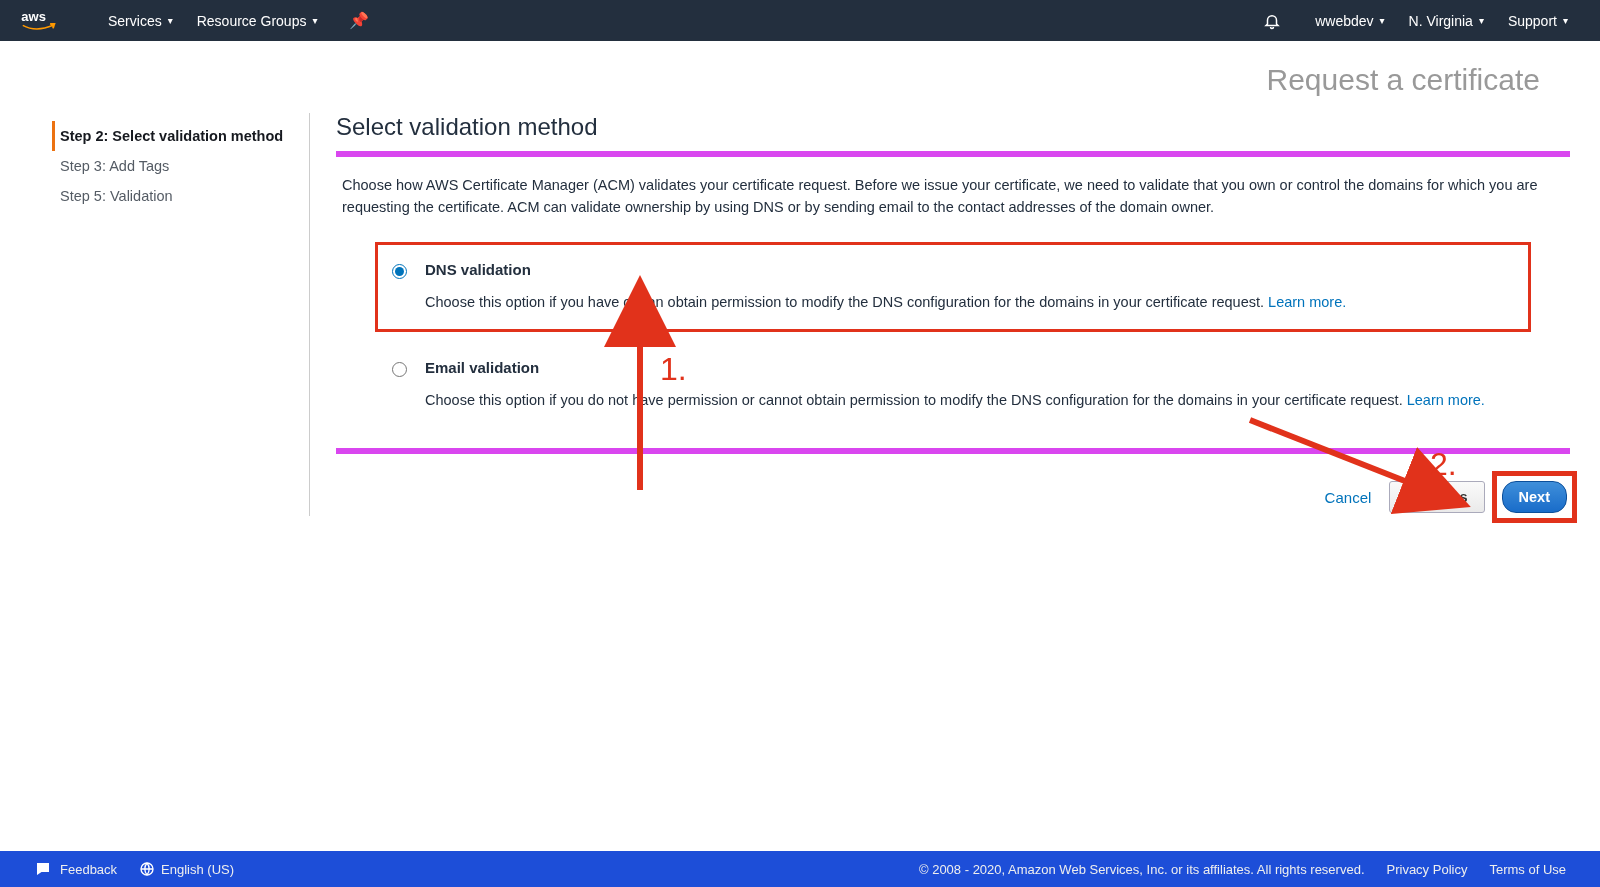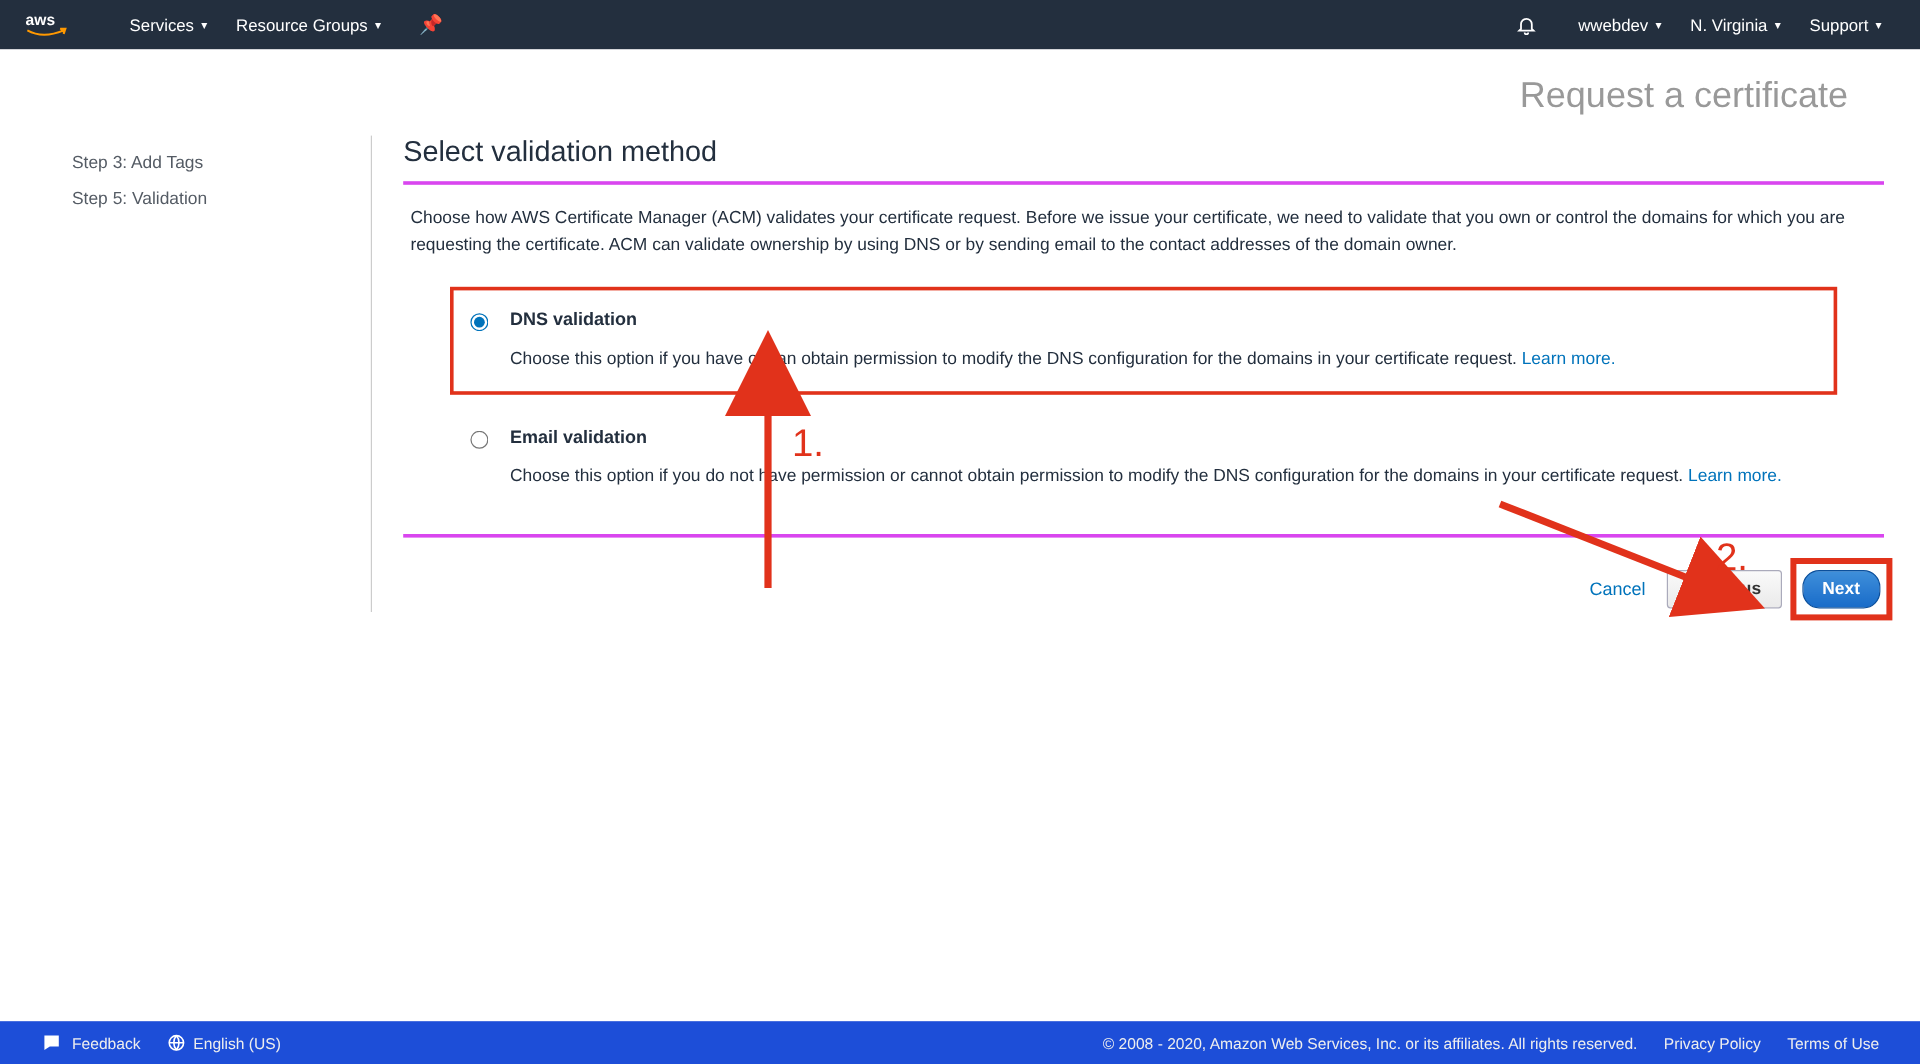--- a/index.html
+++ b/index.html
@@ -19,21 +19,21 @@
 .page-title { font-size: 30px; font-weight: 300; color: #999; padding: 22px 60px 16px; text-align: right; }
 
 
 .content { display: flex; padding: 0 30px 0 52px; }
 .sidebar { width: 258px; border-right: 1px solid #ccc; padding-top: 8px; }
 .step { padding: 7px 8px; cursor: pointer; color: #0073bb; font-size: 14.5px; }
 .step.active { border-left: 3px solid #ec7211; padding-left: 5px; color: #16191f; font-weight: 700; }
 .step.disabled { color: #545b64; cursor: default; }
 
 .main { flex: 1; padding: 0 0 0 26px; }
-.hline { border-bottom: 3px solid #d946ef; }
+.hline { border-bottom: 6px solid #d946ef; }
 .section-title { font-size: 24px; font-weight: 400; color: #232f3e; padding-bottom: 10px; }
 .desc { font-size: 14.5px; line-height: 1.5; color: #232f3e; padding: 18px 6px 24px 6px; }
 
 .option-group { padding: 0 40px; }
 .option { display: flex; align-items: flex-start; padding: 18px 16px 18px 16px; margin-bottom: 10px; }
 .radio-wrap { margin-right: 18px; margin-top: 3px; }
 input[type=radio] { width: 15px; height: 15px; accent-color: #0073bb; cursor: pointer; }
 .opt-title { font-weight: 700; font-size: 15px; margin-bottom: 14px; }
 .opt-desc { font-size: 14.5px; line-height: 1.5; color: #232f3e; }
 .link { color: #0073bb; cursor: pointer; }
@@ -94,20 +94,21 @@
   <div class="nav-item">
     <span>Support</span>
     <span class="chev">▾</span>
   </div>
 </div>
 
 <div class="page-title">Request a certificate</div>
 
 <div class="content">
   <div class="sidebar">
+    <div class="step active">Step 2: Select validation method</div>
     <div class="step disabled">Step 3: Add Tags</div>
     <div class="step disabled">Step 5: Validation</div>
   </div>
 
   <div class="main">
     <div class="section-title hline">Select validation method</div>
     <div class="desc">Choose how AWS Certificate Manager (ACM) validates your certificate request. Before we issue your certificate, we need to validate that you own or control the domains for which you are requesting the certificate. ACM can validate ownership by using DNS or by sending email to the contact addresses of the domain owner.</div>
 
     <div class="option-group">
       <div class="option highlight-box">

